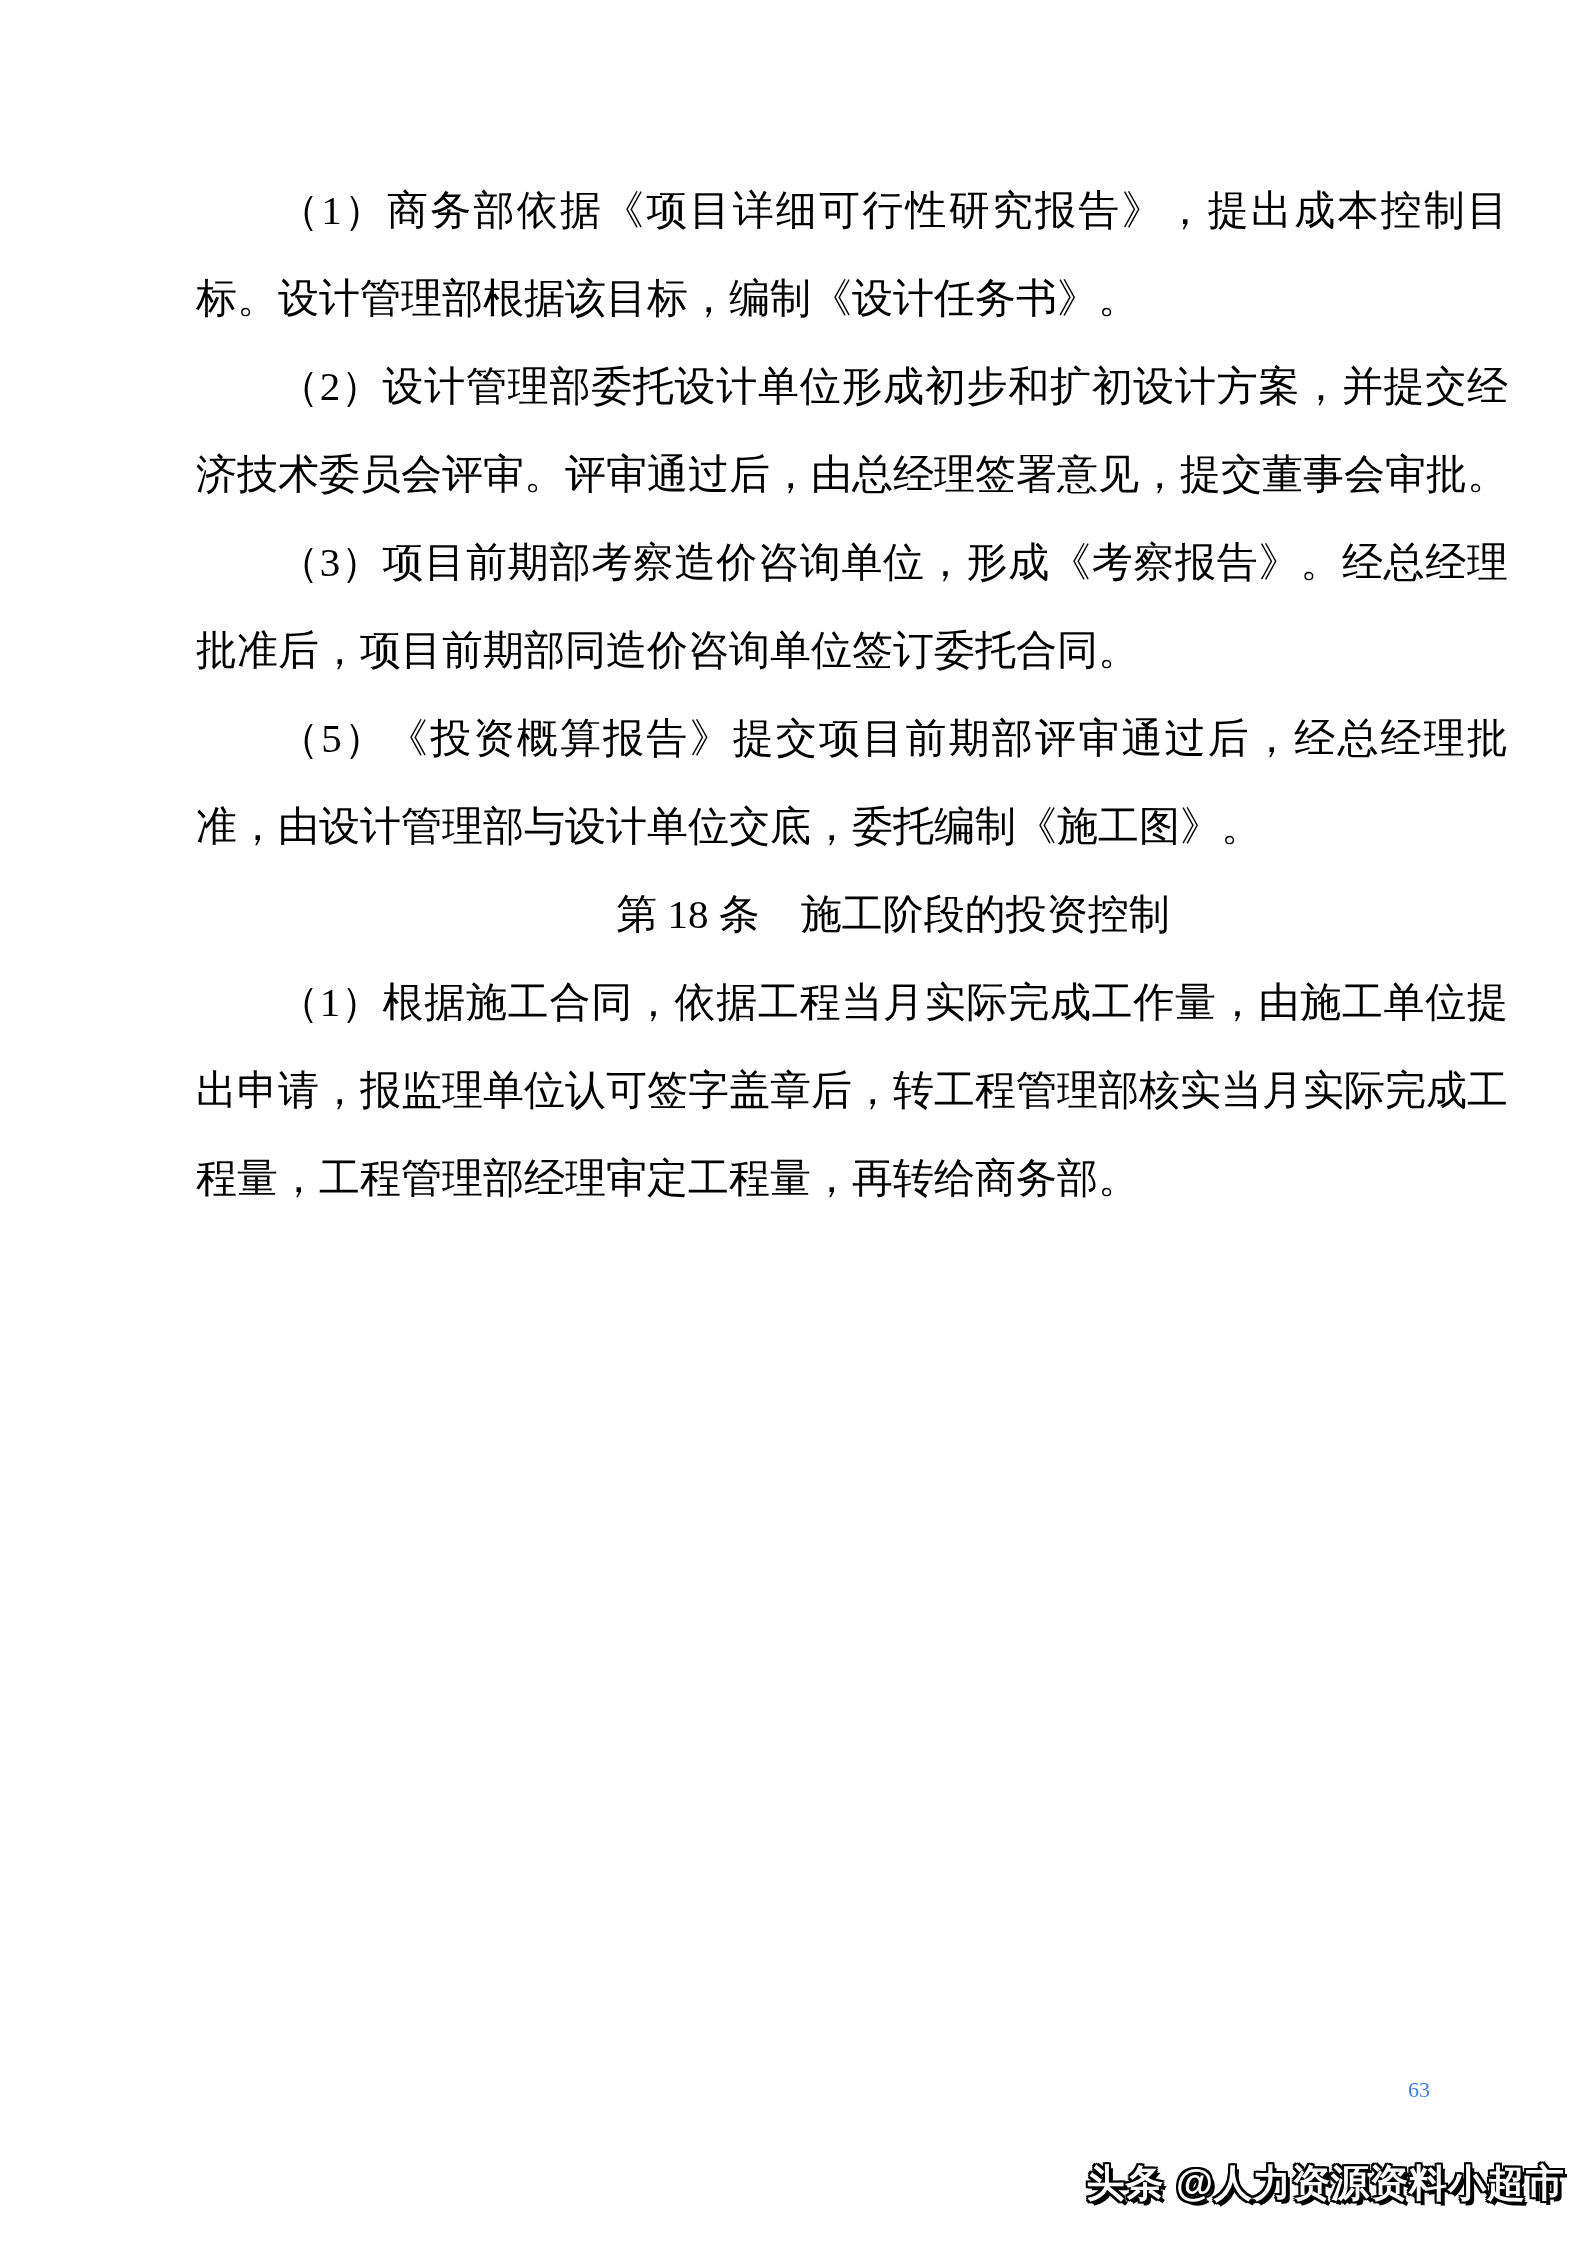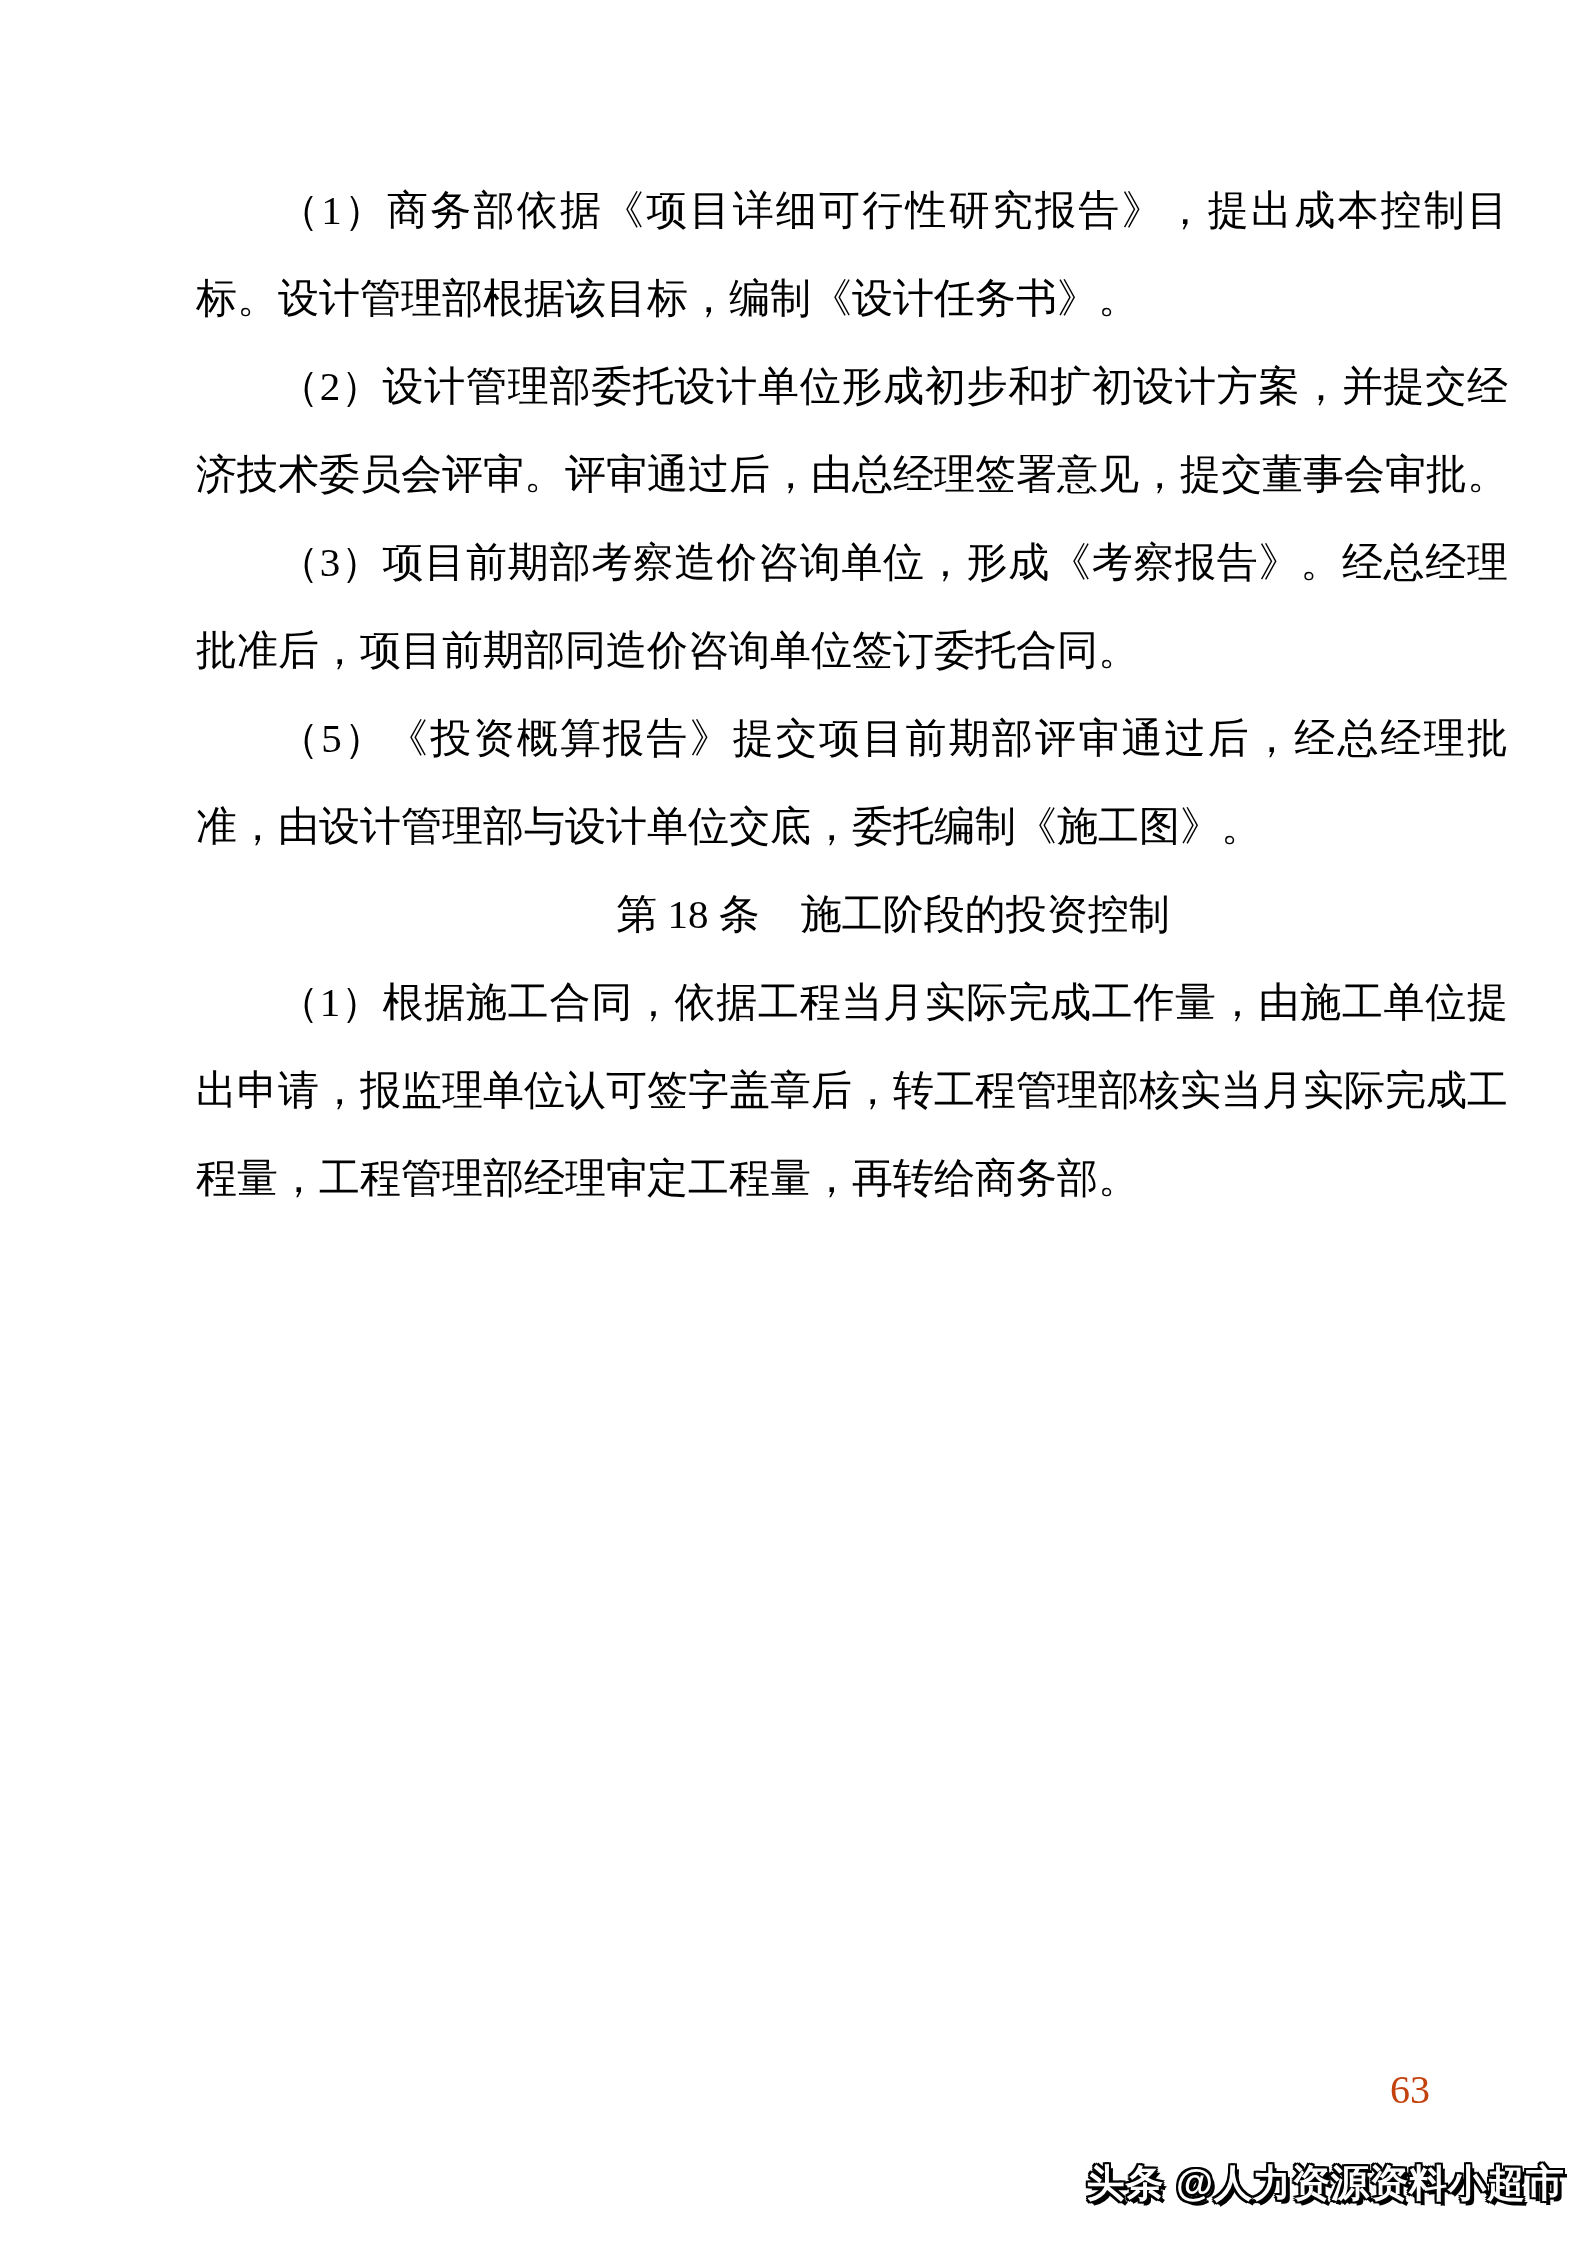--- a/index.html
+++ b/index.html
@@ -32,23 +32,23 @@
     text-indent: 2em;
     word-break: break-all;
   }
   .para.heading {
     text-align: center;
   }
   .page-number {
     position: absolute;
     top: 2072px;
     right: 157px;
-    font-size: 40px;
+    font-size: 22px;
     line-height: 36px;
-    color: #c2410c;
+    color: #3b82f6;
     font-family: "Liberation Serif", "DejaVu Serif", serif;
   }
   .watermark {
     position: absolute;
     top: 2156px;
     right: 22px;
     font-family: "Liberation Sans", "DejaVu Sans", sans-serif;
     font-weight: bold;
     font-size: 38px;
     line-height: 54px;

